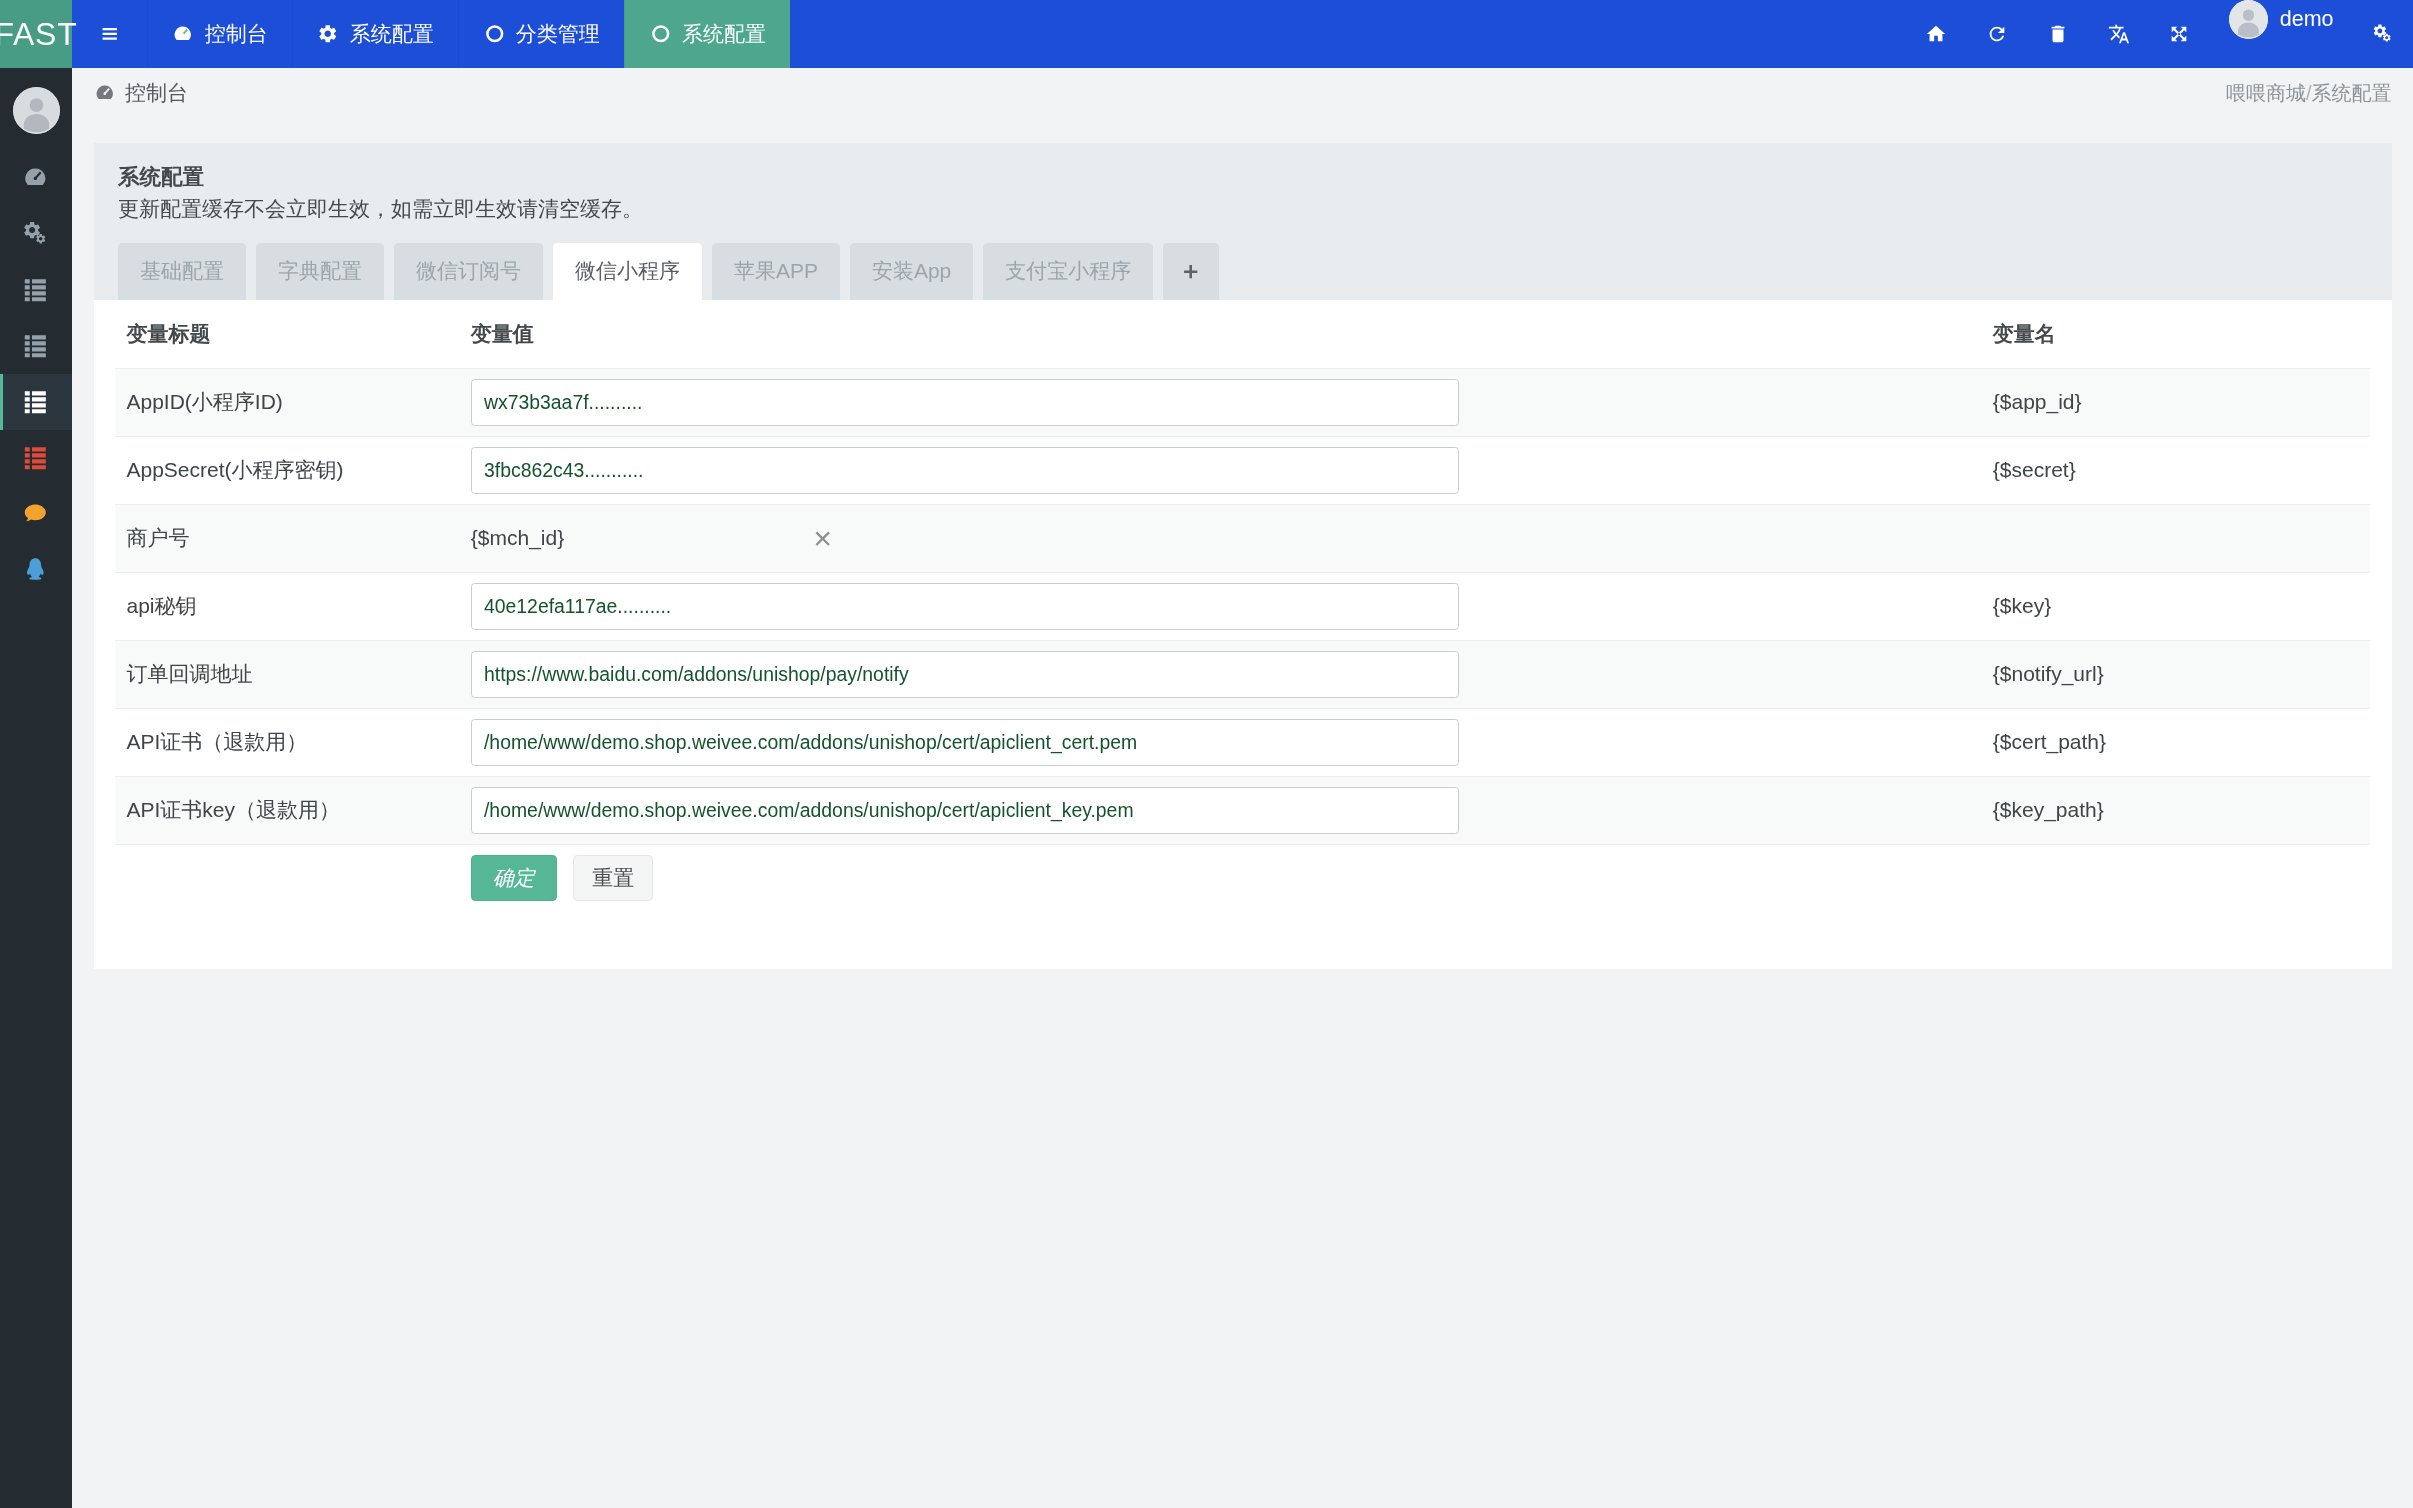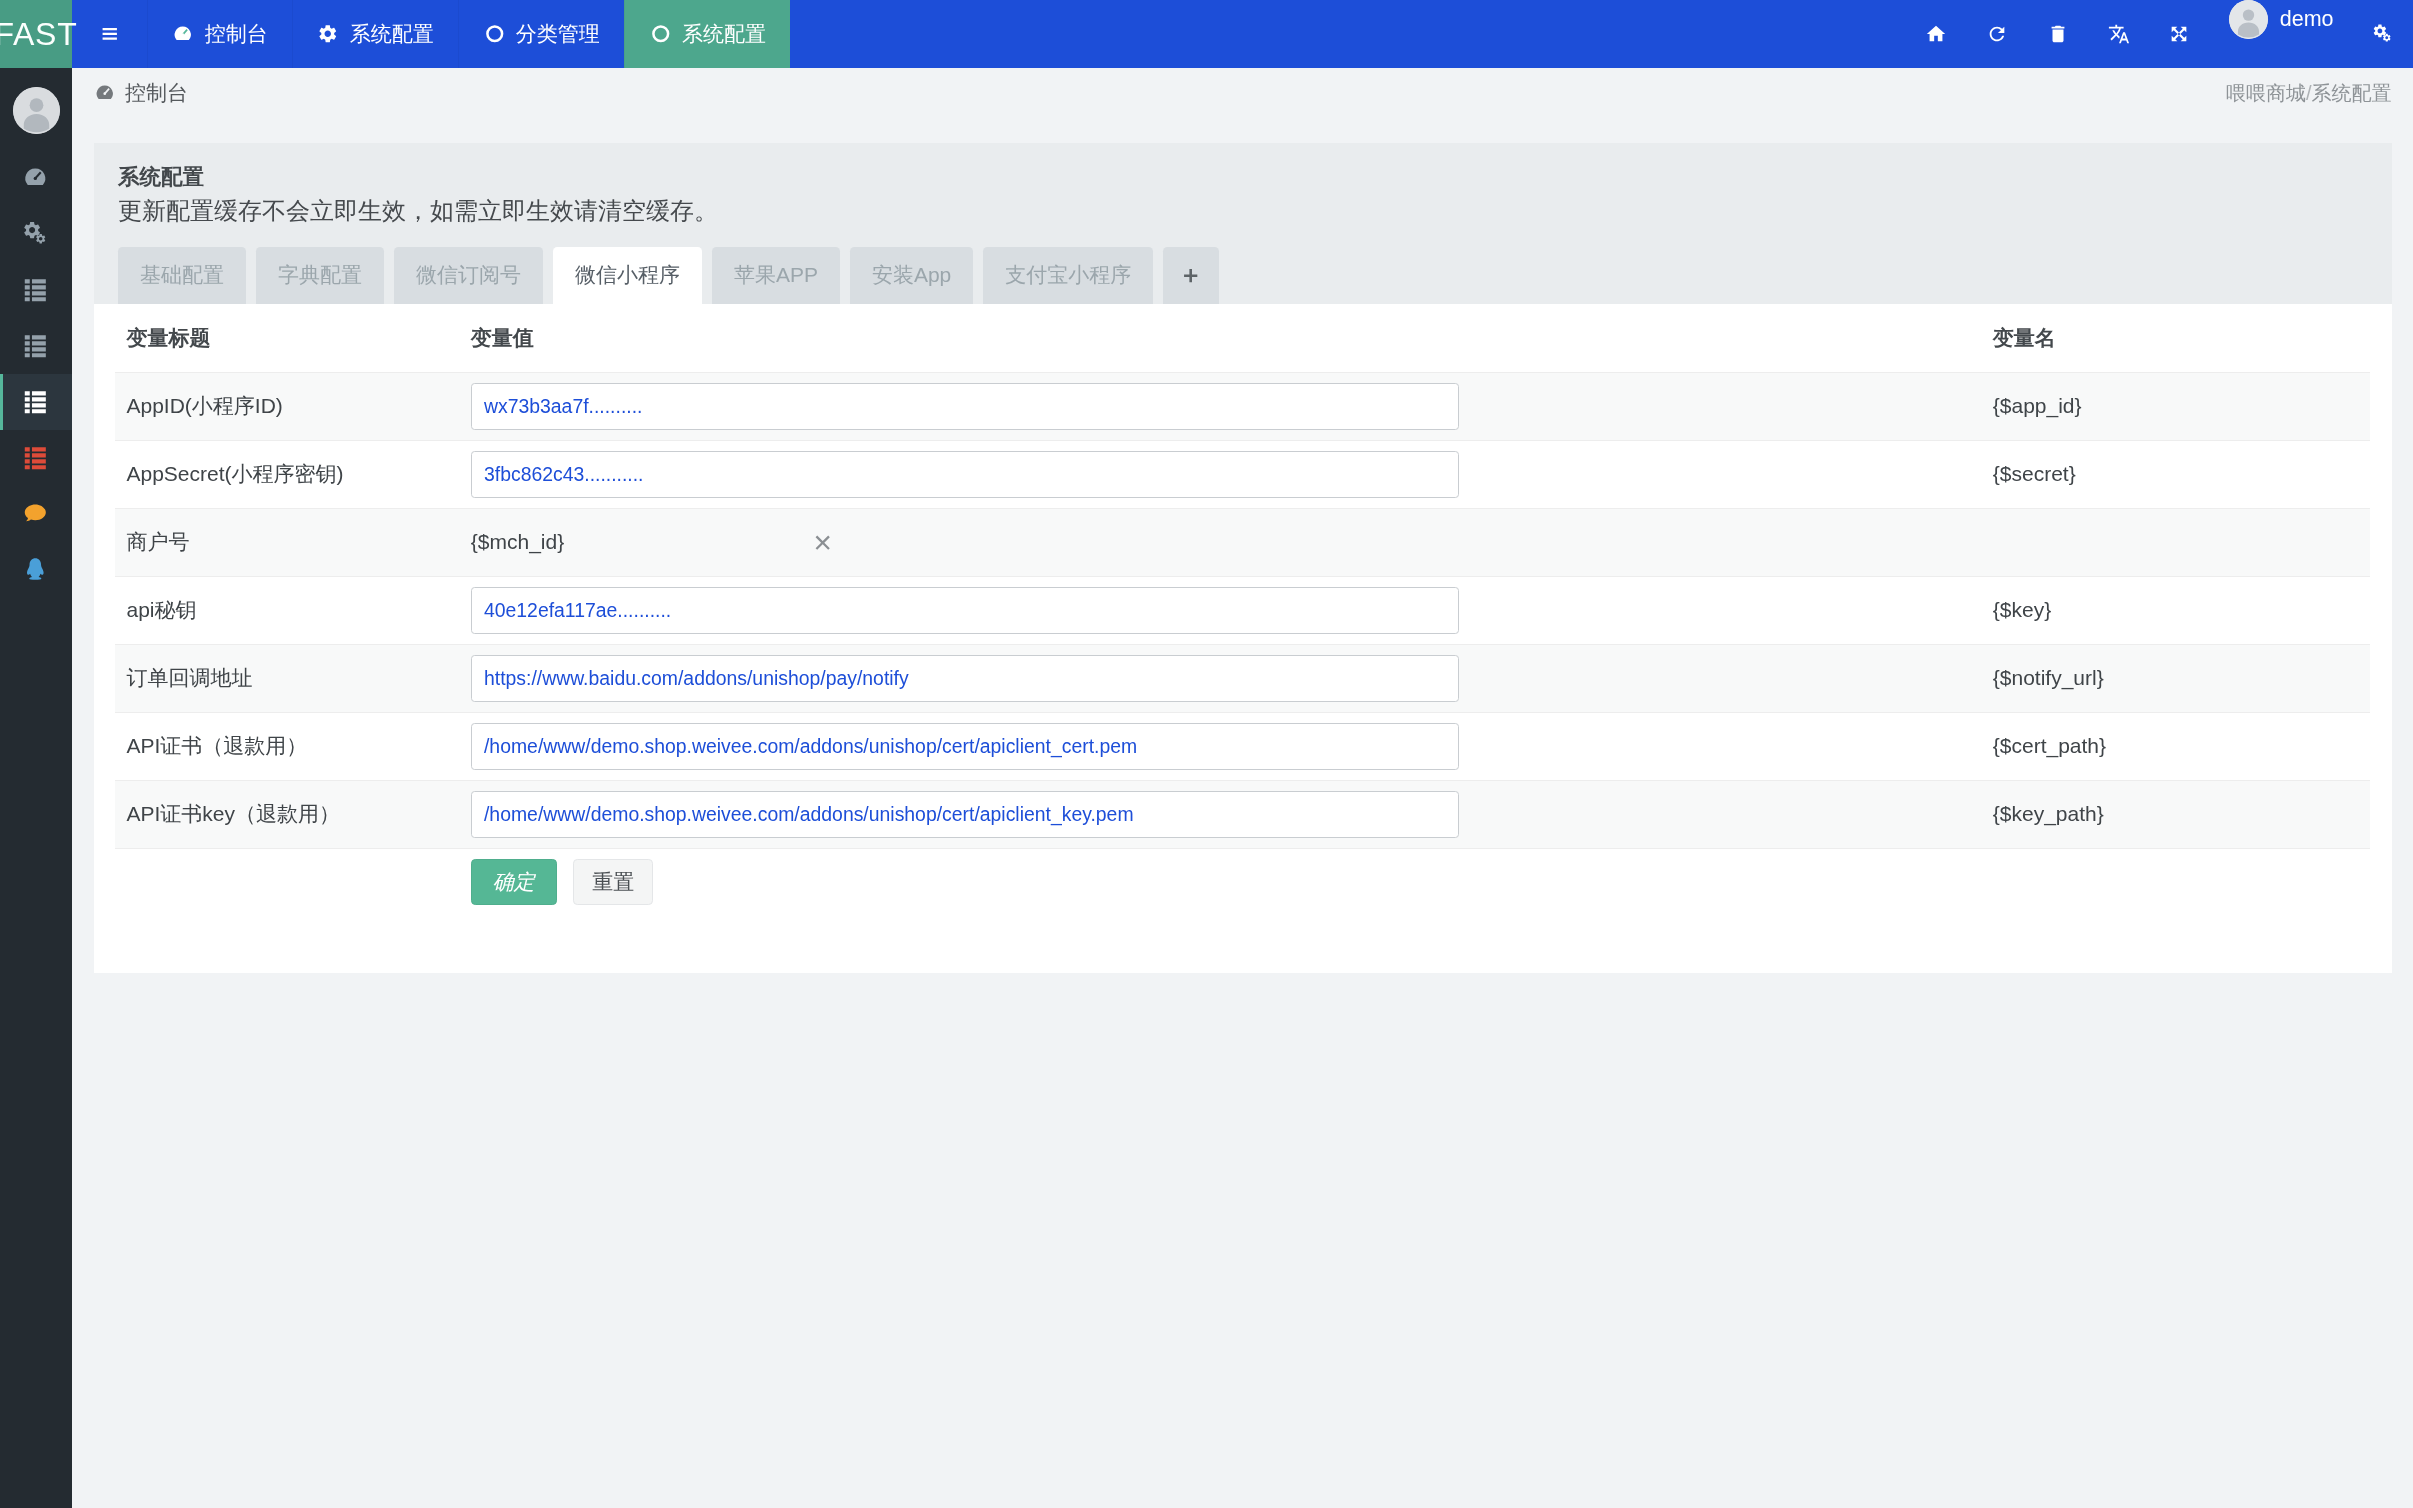--- a/index.html
+++ b/index.html
@@ -50,37 +50,37 @@
   .ch-left { display:flex; align-items:center; gap:10px; font-size:21px; color:#55595d; }
   .ch-left svg { width:21.5px; height:21.5px; fill:#75797d; }
   .content-header .cut { stroke:#f1f3f5; }
   .breadcrumb { margin-left:auto; font-size:20px; color:#8e9397; display:flex; align-items:center; }
   .breadcrumb .slash { color:#aeb2b5; }
 
   
   .panel { margin:25px 21.5px 0; }
   .panel-heading { background:#e9ecee; padding:18.7px 24.4px 0; }
   .panel-title { font-size:21.5px; font-weight:bold; color:#43484c; }
-  .panel-sub { font-size:24px; color:#45494d; margin-top:4.3px; }
+  .panel-sub { font-size:21px; color:#45494d; margin-top:4.3px; }
   .tab-bar { margin-top:20px; display:flex; gap:10px; }
   .tab { height:57px; padding:0 22px; display:flex; align-items:center; background:#d8dde1;
          color:#9ba6ac; font-size:21px; border-radius:4.3px 4.3px 0 0; cursor:pointer; white-space:nowrap; }
   .tab.active { background:#ffffff; color:#565e66; }
   .tab.plus { padding:0 18px; }
   .tab.plus svg { width:19.4px; height:19.4px; fill:#5d6367; }
 
   .panel-body { background:#ffffff; padding:0 21.5px 57px; }
   .trow { display:flex; align-items:center; min-height:68px; border-top:0.7px solid #ededed; }
   .trow.thead { border-top:none; font-weight:bold; color:#43484c; }
   .trow.striped { background:#f8f9f9; }
   .c-title { flex:0 0 345px; padding-left:11.5px; font-size:21px; color:#3f4448; }
   .trow.thead .c-title, .trow.thead .c-value, .trow.thead .c-name { font-size:21px; color:#43484c; }
   .c-value { flex:1 1 auto; padding-left:10.8px; }
   .c-value input { width:988px; height:47px; border:1.4px solid #c9cdd1; border-radius:3.6px;
-                   padding:0 12.2px; font-size:19.4px; color:#1d4ed8; background:#fff; outline:none;
+                   padding:0 12.2px; font-size:19.4px; color:#14532d; background:#fff; outline:none;
                    font-family:"Liberation Sans","DejaVu Sans",sans-serif; }
   .c-name { flex:0 0 388px; padding-left:10.8px; font-size:21px; color:#3f4448;
             display:flex; align-items:center; }
   .row-close { margin-left:auto; padding-right:16px; cursor:pointer; }
   .row-close svg { width:19.4px; height:19.4px; fill:#8b8f93; }
 
   .actions-cell { padding-left:10.8px; display:flex; align-items:center; }
   .btn { height:46px; font-size:21px; border-radius:4.3px; display:flex; align-items:center;
          cursor:pointer; font-family:inherit; }
   .btn-ok { background:#55b795; border:0.7px solid #4fae8d; color:#fff; padding:0 21px;font-style:italic; }

